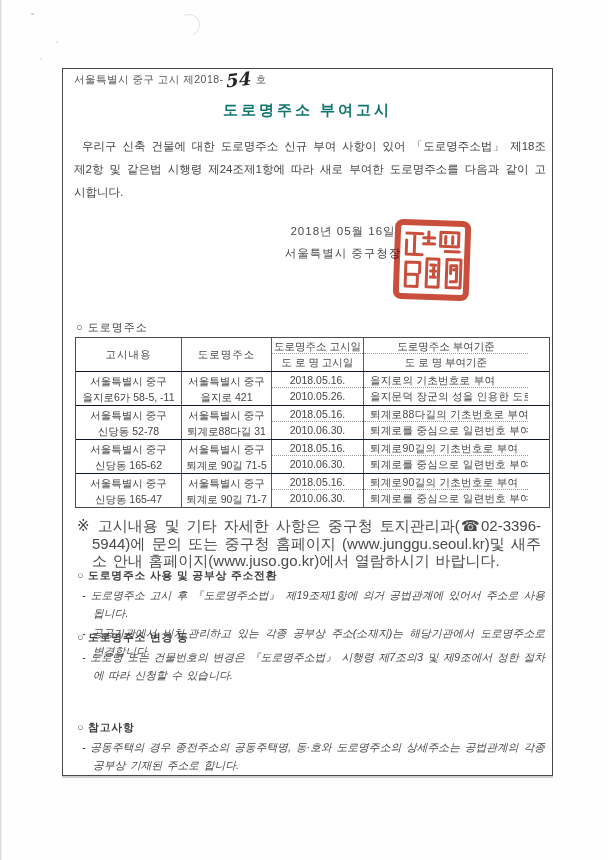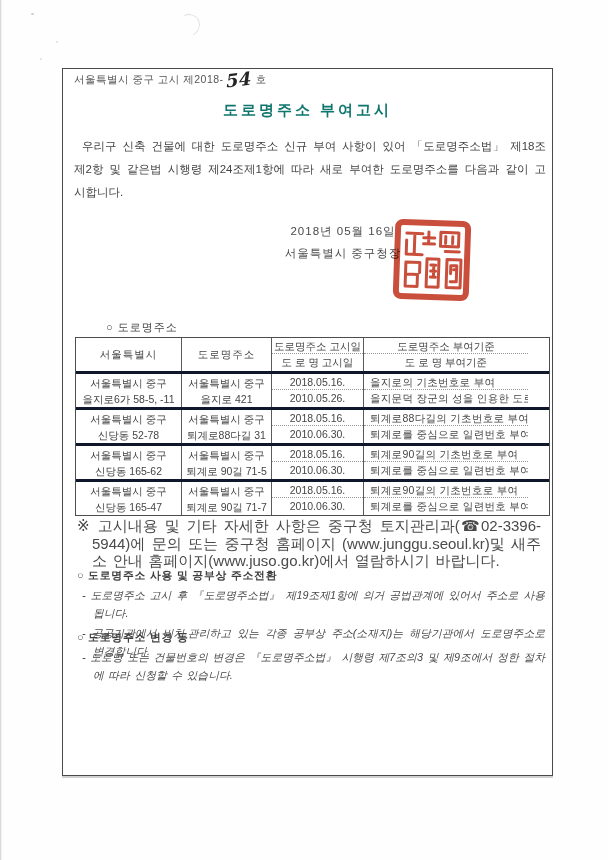--- a/index.html
+++ b/index.html
@@ -48,29 +48,29 @@
     font-size:11.5px; line-height:23px; color:#424242;
     text-align:justify; word-spacing:2.5px; text-indent:8px;
   }
 
   .sig-block { position:absolute; left:193px; top:151px; width:174px; text-align:center;
                font-size:11.5px; line-height:22px; color:#4a4a4a; letter-spacing:1px; }
 
   .seal { position:absolute; left:330px; top:150px; width:78px; height:82px;
           transform:rotate(2deg); mix-blend-mode:multiply; opacity:.92; }
 
-  .addr-heading { position:absolute; left:13px; top:251px; font-size:11px; color:#474747; letter-spacing:1px;margin-left:30px; }
+  .addr-heading { position:absolute; left:13px; top:251px; font-size:11px; color:#474747; letter-spacing:1px; }
 
   
   .addr-table {
     position:absolute; left:12px; top:268px; width:475px;
     border:1.2px solid #4c4c4c;
     font-size:10.5px; color:#454545;
   }
-  .trow { display:flex; border-top:3px solid #0f172a; }
+  .trow { display:flex; border-top:1px solid #0f172a; }
   .trow:first-child { border-top:none; }
   .tc { flex:0 0 auto; border-left:1px solid #5a5a5a; }
   .tc:first-child { border-left:none; }
   .c1 { width:105px; }
   .c2 { width:90px; }
   .c3 { width:92px; }
   .c4 { width:165px; }
   .sub { height:16px; line-height:16px; text-align:center; overflow:hidden; white-space:nowrap; }
   .sub.dotted { border-bottom:1px dotted #999; }
   .basis { text-align:left; padding-left:6px; letter-spacing:.3px; }
@@ -130,21 +130,21 @@
           <path d="M52 32 h14"></path>
         </g>
       </g>
     </svg>
 
     <div class="addr-heading">○ 도로명주소</div>
 
     <div class="addr-table">
 
       <div class="trow">
-        <div class="tc c1 hcell">서울특별시</div>
+        <div class="tc c1 hcell">고시내용</div>
         <div class="tc c2 hcell">도로명주소</div>
         <div class="tc c3">
           <div class="sub dotted">도로명주소 고시일</div>
           <div class="sub">도 로 명 고시일</div>
         </div>
         <div class="tc c4">
           <div class="sub dotted">도로명주소 부여기준</div>
           <div class="sub">도 로 명 부여기준</div>
         </div>
       </div>
@@ -232,15 +232,19 @@
       <div class="sec-h">○ 도로명주소 사용 및 공부상 주소전환</div>
       <div class="sec-item">- 도로명주소 고시 후 『도로명주소법』 제19조제1항에 의거 공법관계에 있어서 주소로 사용됩니다.</div>
       <div class="sec-item">- 공공기관에서 비치·관리하고 있는 각종 공부상 주소(소재지)는 해당기관에서 도로명주소로 변경합니다.</div>
     </div>
 
     <div class="section sec2">
       <div class="sec-h">○ 도로명주소 변경 등</div>
       <div class="sec-item">- 도로명 또는 건물번호의 변경은 『도로명주소법』 시행령 제7조의3 및 제9조에서 정한 절차에 따라 신청할 수 있습니다.</div>
     </div>
 
+    <div class="section sec3">
+      <div class="sec-h">○ 참고사항</div>
+      <div class="sec-item">- 공동주택의 경우 종전주소의 공동주택명, 동·호와 도로명주소의 상세주소는 공법관계의 각종 공부상 기재된 주소로 합니다.</div>
+    </div>
 
   </div>
 </div>
 
 </body></html>

